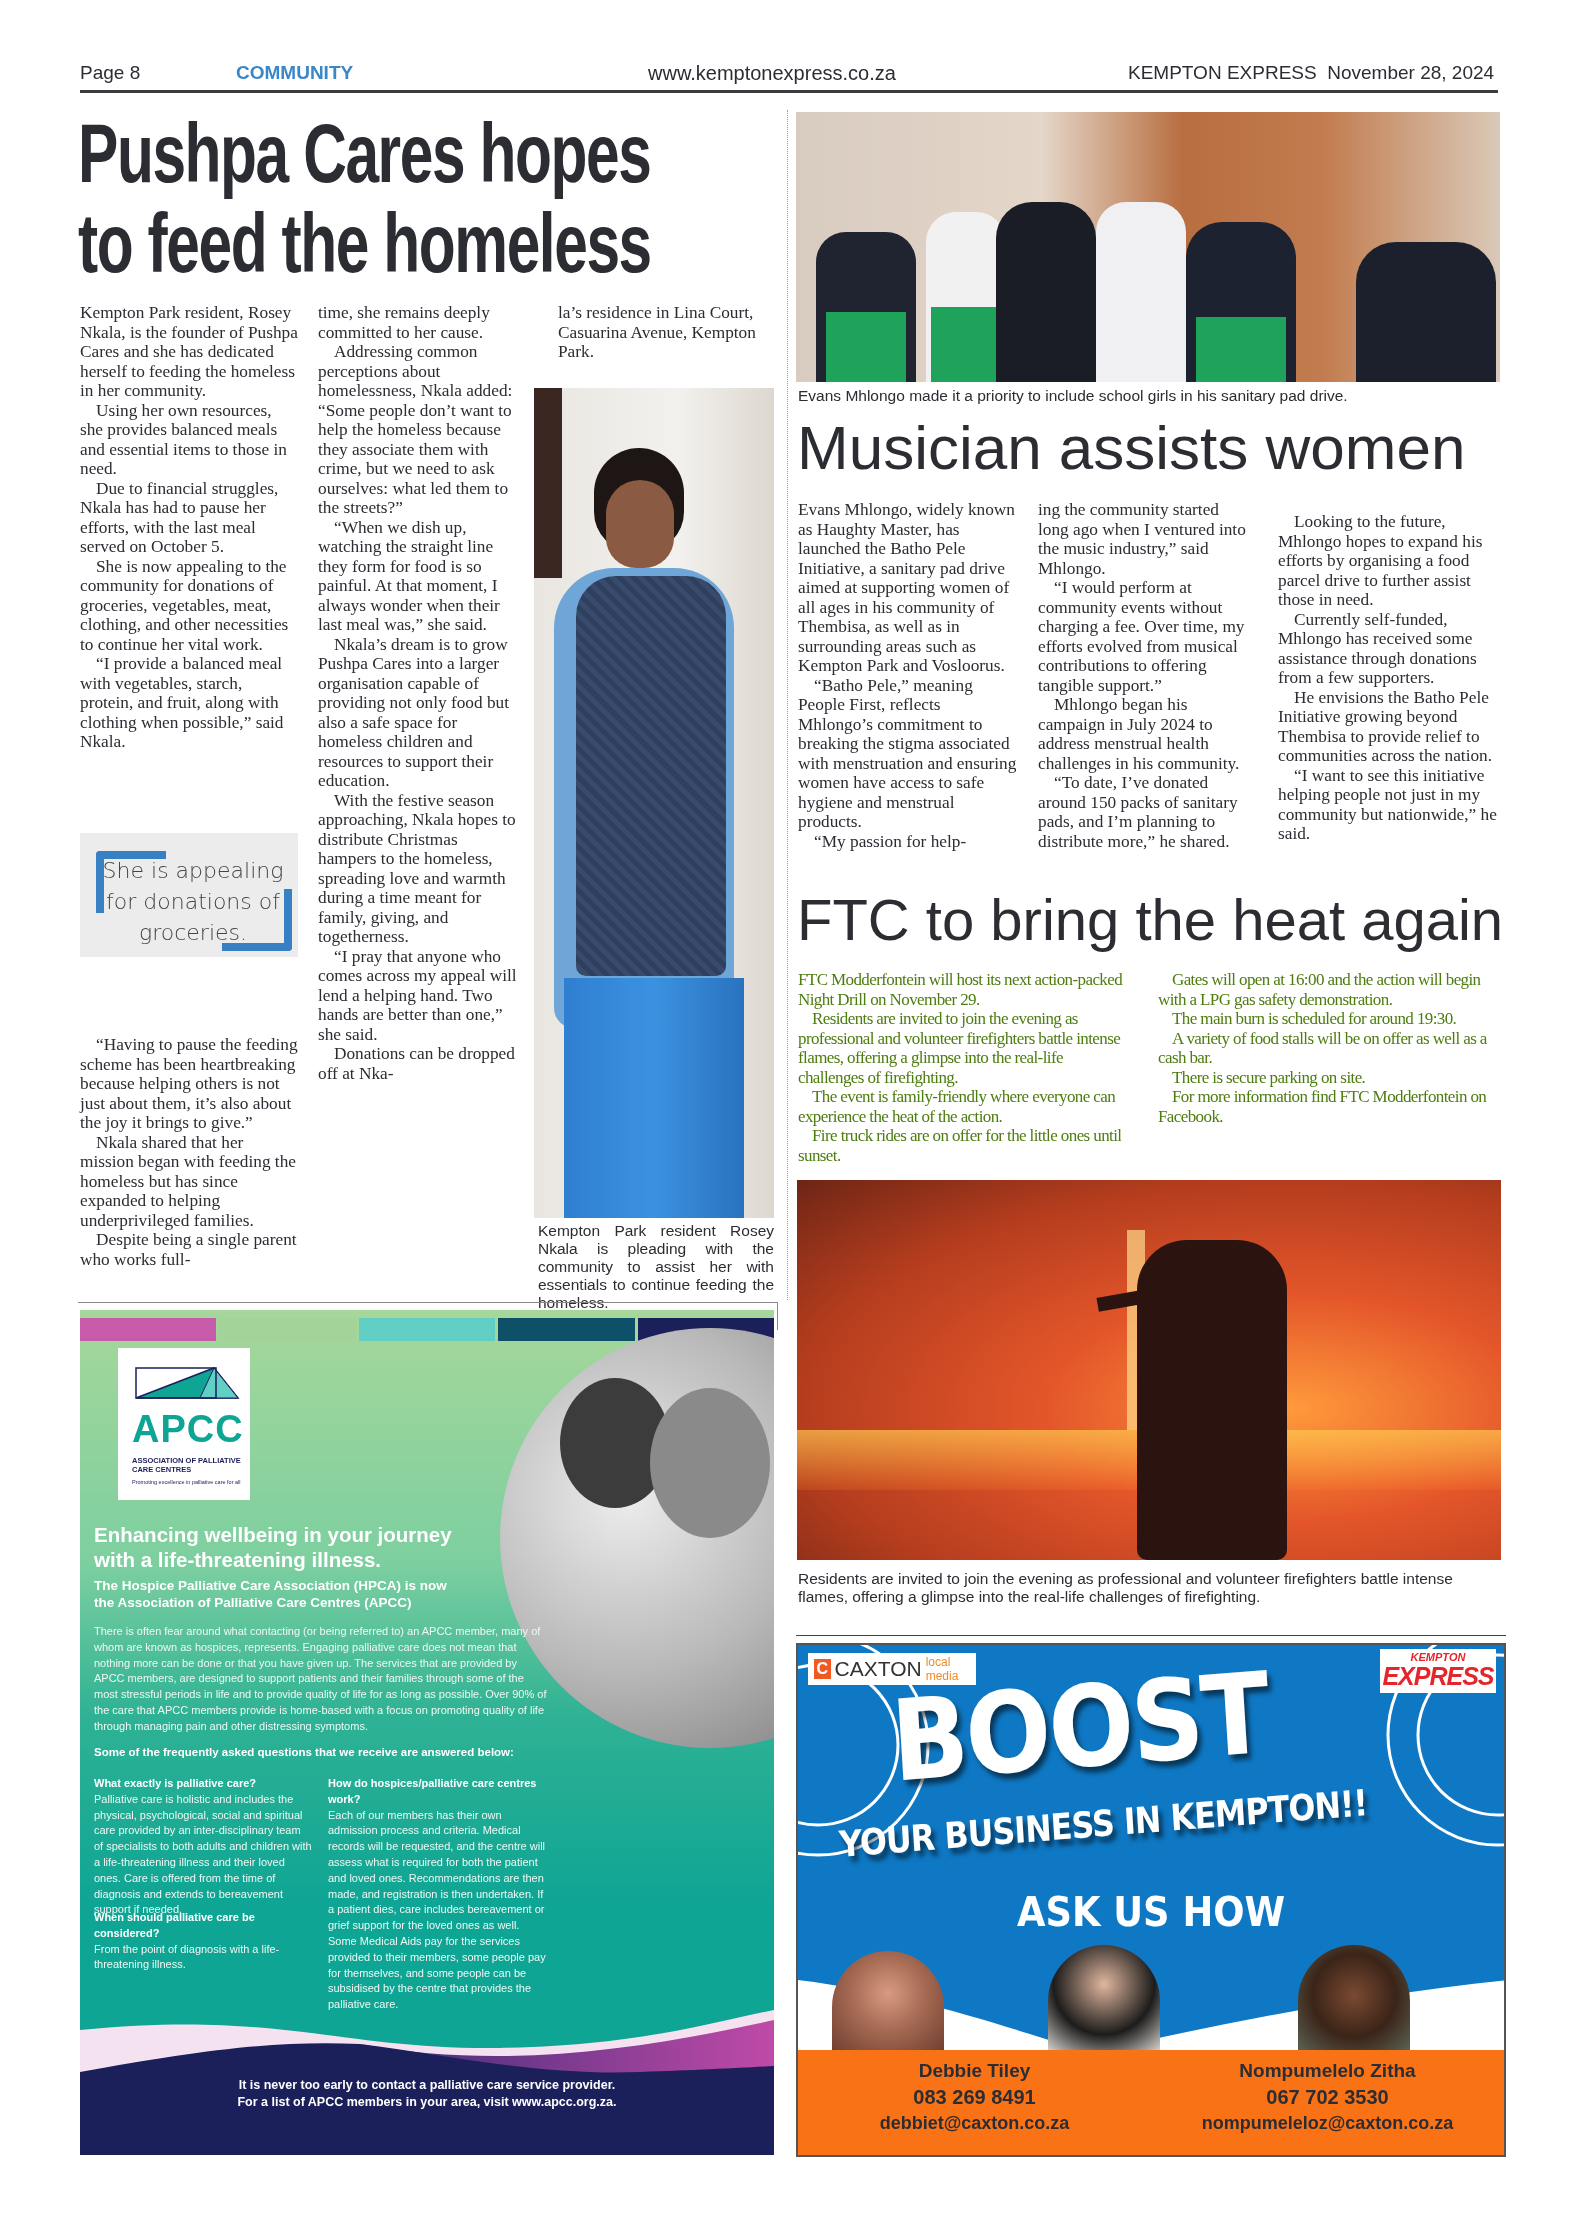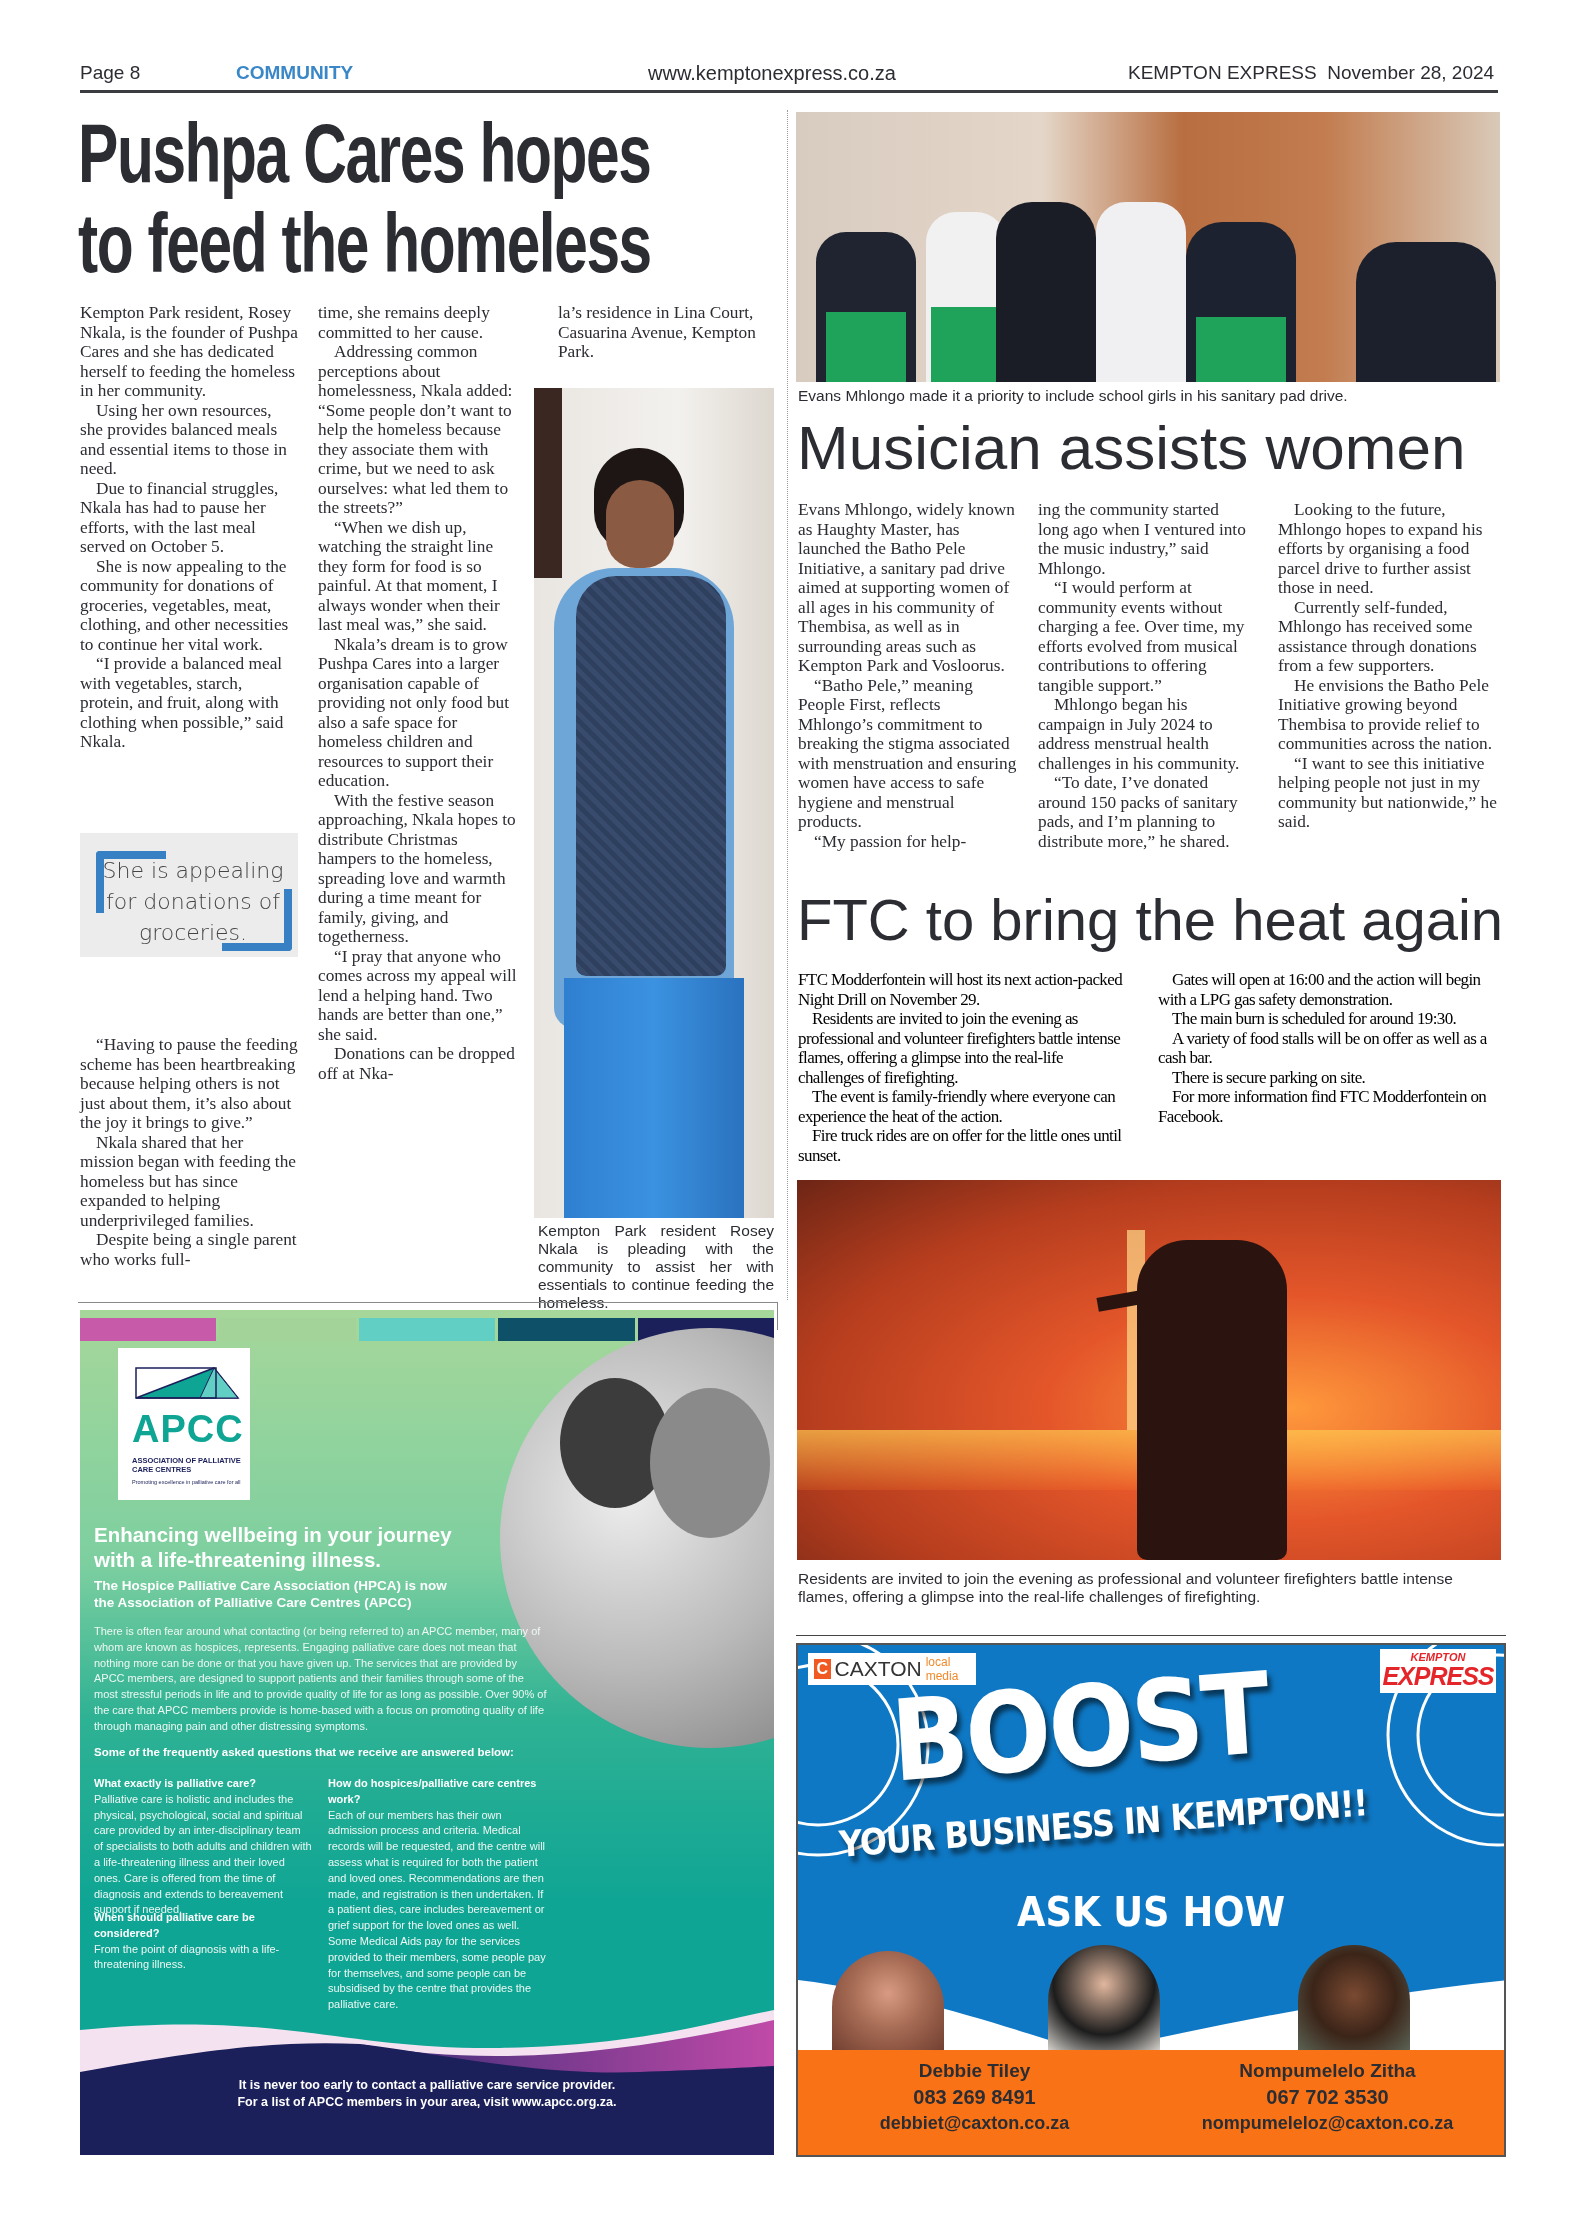--- a/index.html
+++ b/index.html
@@ -12,21 +12,21 @@
   .hdr-rule { left: 80px; top: 90px; width: 1418px; height: 3px; background: #3a3c40; }
 
   
   .headline-condensed { font-family: "Liberation Sans", sans-serif; font-weight: bold; font-size: 78px; line-height: 84px; color: #2b2d33; letter-spacing: -2px; transform: scaleX(0.72); transform-origin: left top; white-space: nowrap; }
   .headline-light { font-family: "Liberation Sans", sans-serif; font-size: 60px; color: #2b2d33; white-space: nowrap; line-height: 64px; }
 
   
   .col { font-family: "Liberation Serif", serif; font-size: 17.3px; line-height: 19.5px; color: #2b2d33; }
   .col p { text-indent: 0; }
   .col p + p { text-indent: 16px; }
-  .col-cond { font-family: "Liberation Serif", serif; font-size: 17px; line-height: 19.5px; color: #000000; }
+  .col-cond { font-family: "Liberation Serif", serif; font-size: 17px; line-height: 19.5px; color: #4d7c0f; }
   .col-cond p + p { text-indent: 14px; }
   .caption { font-family: "Liberation Sans", sans-serif; font-size: 15.5px; line-height: 18px; color: #2b2d33; }
 
   .vdots { border-left: 1px dotted #9a9a9a; }
 
   
   .pull { left: 80px; top: 833px; width: 218px; height: 124px; background: #ececec; }
   .pull-text { font-family: "DejaVu Sans", sans-serif; font-weight: 300; font-size: 22px; line-height: 31px; color: #444; text-align: center; position: absolute; left: 20px; right: 12px; top: 22px; }
   .bracket-tl { left: 16px; top: 18px; width: 70px; height: 62px; border-left: 8px solid #3780c4; border-top: 8px solid #3780c4; border-radius: 4px 0 0 0; }
   .bracket-br { right: 6px; bottom: 6px; width: 70px; height: 62px; border-right: 8px solid #3780c4; border-bottom: 8px solid #3780c4; border-radius: 0 0 4px 0; }
@@ -134,21 +134,21 @@
   <p>“Batho Pele,” meaning People First, reflects Mhlongo’s commitment to breaking the stigma associated with menstruation and ensuring women have access to safe hygiene and menstrual products.</p>
   <p>“My passion for help-</p>
 </div>
 <div class="abs col" style="left:1038px;top:500px;width:214px;">
   <p>ing the community started long ago when I ventured into the music industry,” said Mhlongo.</p>
   <p>“I would perform at community events without charging a fee. Over time, my efforts evolved from musical contributions to offering tangible support.”</p>
   <p>Mhlongo began his campaign in July 2024 to address menstrual health challenges in his community.</p>
   <p>“To date, I’ve donated around 150 packs of sanitary pads, and I’m planning to distribute more,” he shared.</p>
 </div>
 <div class="abs col" style="left:1278px;top:500px;width:222px;">
-  <p style="text-indent:16px;">Looking to the future, Mhlongo hopes to expand his efforts by organising a food parcel drive to further assist those in need.</p>
+  <p style="text-indent:16px;margin-top:12px;">Looking to the future, Mhlongo hopes to expand his efforts by organising a food parcel drive to further assist those in need.</p>
   <p>Currently self-funded, Mhlongo has received some assistance through donations from a few supporters.</p>
   <p>He envisions the Batho Pele Initiative growing beyond Thembisa to provide relief to communities across the nation.</p>
   <p>“I want to see this initiative helping people not just in my community but nationwide,” he said.</p>
 </div>
 
 <div class="abs headline-light" style="left:797px;top:888px;font-size:58px;">FTC to bring the heat again</div>
 
 <div class="abs col-cond" style="left:798px;top:970px;width:332px;letter-spacing:-0.6px;">
   <p>FTC Modderfontein will host its next action-packed Night Drill on November 29.</p>
   <p>Residents are invited to join the evening as professional and volunteer firefighters battle intense flames, offering a glimpse into the real-life challenges of firefighting.</p>

